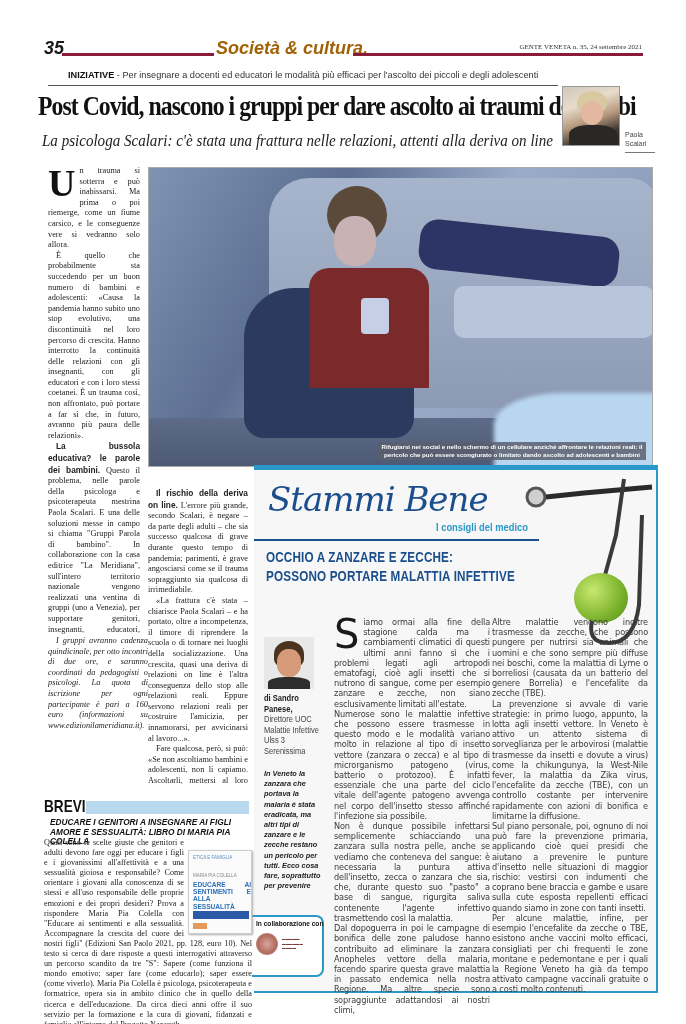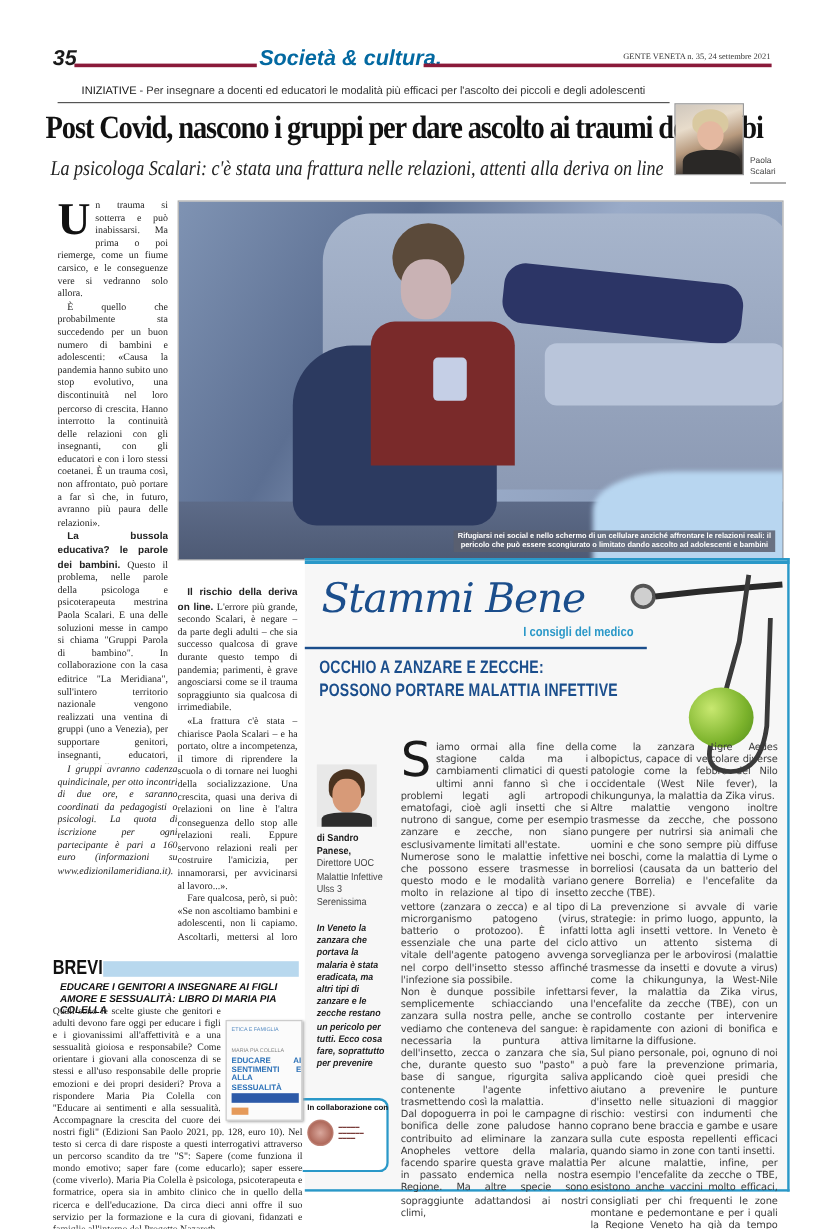--- a/index.html
+++ b/index.html
@@ -4,27 +4,27 @@
 <style>
   * { box-sizing: border-box; margin: 0; padding: 0; }
   html, body { width: 686px; height: 1024px; background: #ffffff; overflow: hidden; }
   body { position: relative; font-family: "Liberation Serif", serif; color: #1a1a1a; }
 
   
   .page-num { position: absolute; left: 44px; top: 38px; font: italic bold 18px "Liberation Sans", sans-serif; color: #1a1a1a; }
   .rule { position: absolute; height: 3px; background: #8a1a3a; top: 53px; }
   .rule.left { left: 62px; width: 152px; }
   .rule.right { left: 353px; width: 290px; }
-  .section-title { position: absolute; left: 216px; top: 38px; font: italic bold 18px "Liberation Sans", sans-serif; color: #0369a1; letter-spacing: 0; }
+  .section-title { position: absolute; left: 216px; top: 38px; font: italic bold 18px "Liberation Sans", sans-serif; color: #a16207; letter-spacing: 0; }
   .masthead { position: absolute; right: 44px; top: 43px; font: 7px "Liberation Serif", serif; color: #333; }
   .masthead b { font-weight: normal; }
 
   
   .kicker { position: absolute; left: 48px; top: 70px; width: 510px; font: 9.2px "Liberation Sans", sans-serif; color: #333; border-bottom: 1px solid #555; padding-bottom: 5px; }
-  .kicker b { font-weight: normal; color: #111; padding-left: 20px; }
+  .kicker b { font-weight: bold; color: #111; padding-left: 20px; }
 
   .headline { position: absolute; left: 38px; top: 91px; width: 520px; font: bold 27px "Liberation Serif", serif; letter-spacing: -1.1px; transform: scaleX(0.88); transform-origin: left top; white-space: nowrap; color: #111; }
   .subhead { position: absolute; left: 42px; top: 130px; font: italic 17.5px "Liberation Serif", serif; color: #222; white-space: nowrap; transform: scaleX(0.86); transform-origin: left top; }
 
   .portrait { position: absolute; left: 562px; top: 86px; width: 58px; height: 60px; border: 1px solid #999; background: linear-gradient(160deg,#cfc7bd 0%,#e8dccb 30%,#b89a7e 55%,#3a3430 80%,#2a2622 100%); overflow: hidden; }
   .portrait .hair { position: absolute; left: 14px; top: 4px; width: 30px; height: 22px; border-radius: 50% 50% 40% 40%; background: #d9c9a0; }
   .portrait .face { position: absolute; left: 18px; top: 14px; width: 22px; height: 24px; border-radius: 50%; background: #e4b8a0; }
   .portrait .body { position: absolute; left: 6px; top: 38px; width: 48px; height: 24px; border-radius: 40% 40% 0 0; background: #2a2826; }
   .portrait-caption { position: absolute; left: 625px; top: 130px; font: 7px "Liberation Sans", sans-serif; color: #444; line-height: 9px; width: 30px; border-bottom: 1px solid #777; padding-bottom: 4px; }
 
@@ -173,21 +173,20 @@
     <div class="collab-logo-text">▬▬▬▬▬<br>▬▬▬▬▬▬<br>▬▬▬▬</div>
   </div>
 
   <div class="hcol hcol1">
     <p><span class="hdrop">S</span><span>iamo ormai alla fine della stagione calda ma i cambiamenti climatici di questi ultimi anni fanno sì che i problemi legati agli artropodi ematofagi, cioè agli insetti che si nutrono di sangue, come per esempio zanzare e zecche, non siano esclusivamente limitati all'estate.</span></p>
     <p>Numerose sono le malattie infettive che possono essere trasmesse in questo modo e le modalità variano molto in relazione al tipo di insetto vettore (zanzara o zecca) e al tipo di microrganismo patogeno (virus, batterio o protozoo). È infatti essenziale che una parte del ciclo vitale dell'agente patogeno avvenga nel corpo dell'insetto stesso affinché l'infezione sia possibile.</p>
     <p>Non è dunque possibile infettarsi semplicemente schiacciando una zanzara sulla nostra pelle, anche se vediamo che conteneva del sangue: è necessaria la puntura attiva dell'insetto, zecca o zanzara che sia, che, durante questo suo "pasto" a base di sangue, rigurgita saliva contenente l'agente infettivo trasmettendo così la malattia.</p>
     <p>Dal dopoguerra in poi le campagne di bonifica delle zone paludose hanno contribuito ad eliminare la zanzara Anopheles vettore della malaria, facendo sparire questa grave malattia in passato endemica nella nostra Regione. Ma altre specie sono sopraggiunte adattandosi ai nostri climi,</p>
   </div>
   <div class="hcol hcol2">
-    <p>come la zanzara tigre Aedes albopictus, capace di veicolare diverse patologie come la febbre del Nilo occidentale (West Nile fever), la chikungunya, la malattia da Zika virus.</p>
     <p>Altre malattie vengono inoltre trasmesse da zecche, che possono pungere per nutrirsi sia animali che uomini e che sono sempre più diffuse nei boschi, come la malattia di Lyme o borreliosi (causata da un batterio del genere Borrelia) e l'encefalite da zecche (TBE).</p>
     <p>La prevenzione si avvale di varie strategie: in primo luogo, appunto, la lotta agli insetti vettore. In Veneto è attivo un attento sistema di sorveglianza per le arbovirosi (malattie trasmesse da insetti e dovute a virus) come la chikungunya, la West-Nile fever, la malattia da Zika virus, l'encefalite da zecche (TBE), con un controllo costante per intervenire rapidamente con azioni di bonifica e limitarne la diffusione.</p>
     <p>Sul piano personale, poi, ognuno di noi può fare la prevenzione primaria, applicando cioè quei presidi che aiutano a prevenire le punture d'insetto nelle situazioni di maggior rischio: vestirsi con indumenti che coprano bene braccia e gambe e usare sulla cute esposta repellenti efficaci quando siamo in zone con tanti insetti.</p>
     <p>Per alcune malattie, infine, per esempio l'encefalite da zecche o TBE, esistono anche vaccini molto efficaci, consigliati per chi frequenti le zone montane e pedemontane e per i quali la Regione Veneto ha già da tempo attivato campagne vaccinali gratuite o a costi molto contenuti.</p>
   </div>
 </div>
 
 <div class="brevi-title">BREVI</div>
 <div class="brevi-bar"></div>
 <div class="brevi-head">EDUCARE I GENITORI A INSEGNARE AI FIGLI AMORE E SESSUALITÀ: LIBRO DI MARIA PIA COLELLA</div>

